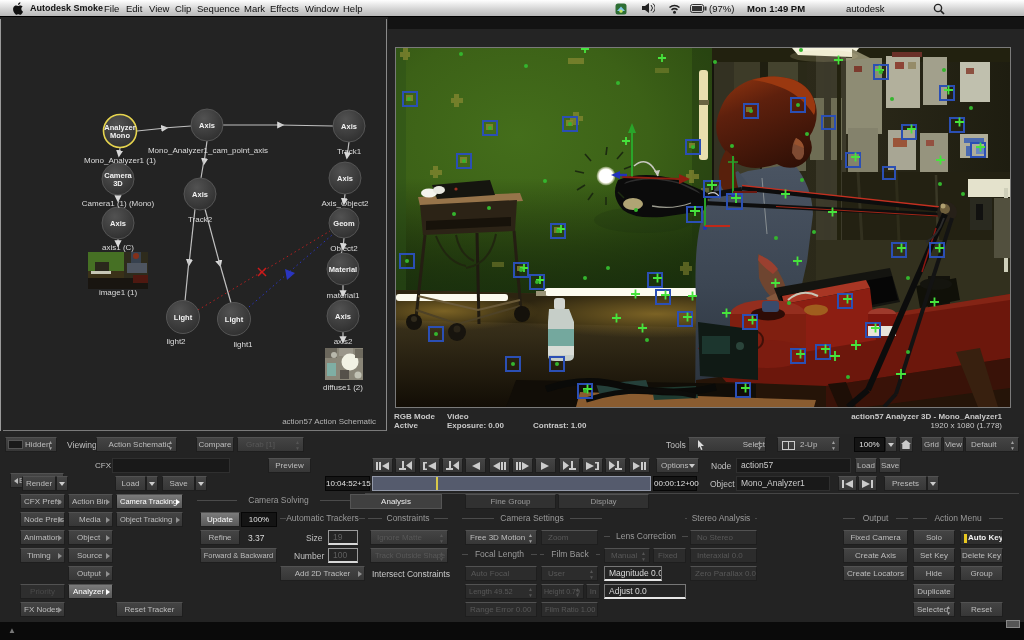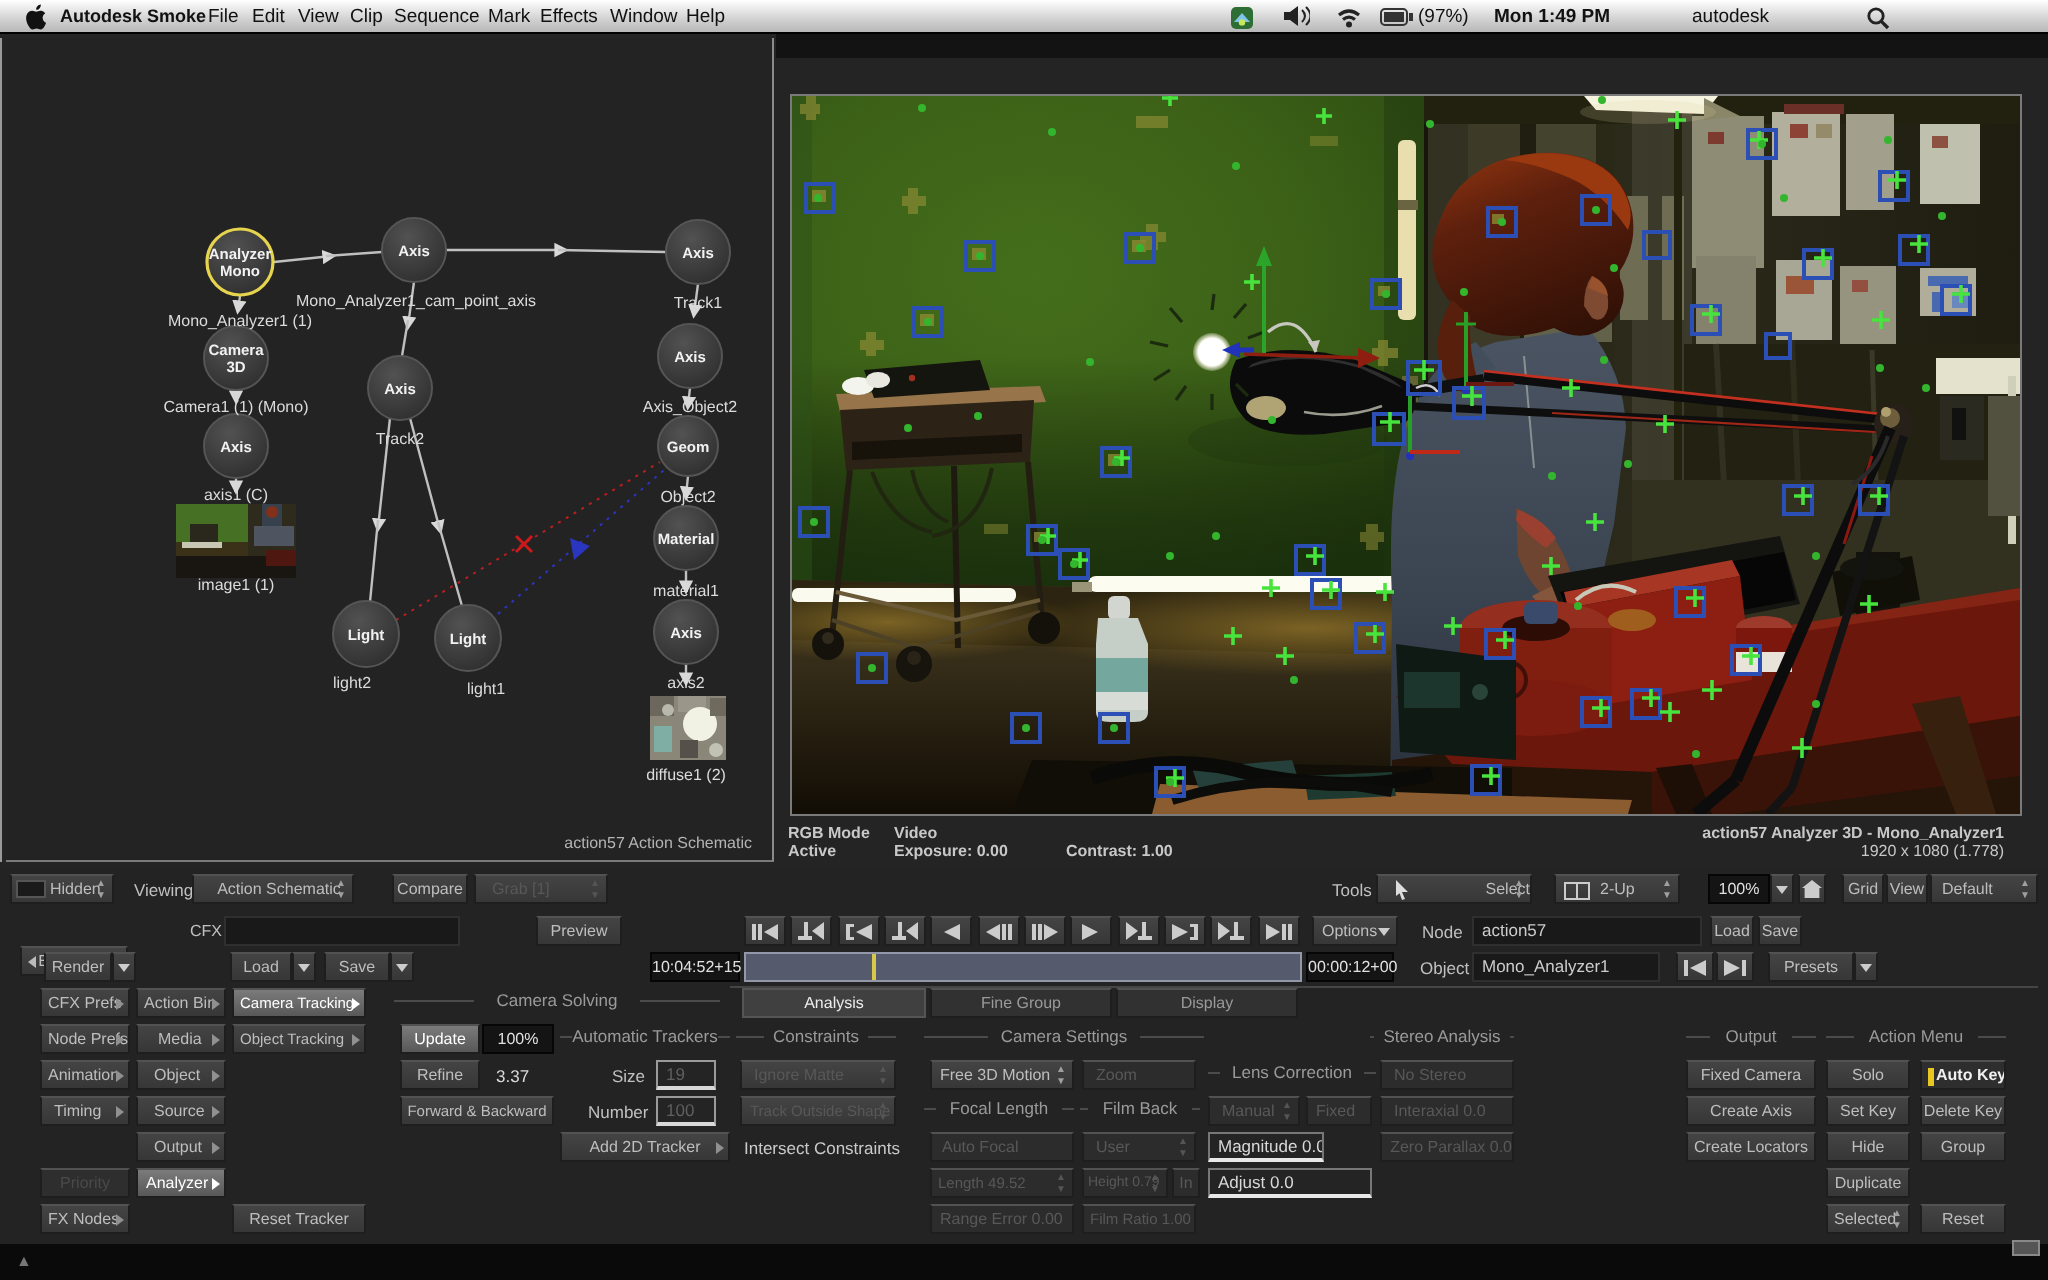--- a/index.html
+++ b/index.html
@@ -723,21 +723,21 @@
       </svg></div>
   <div class="b" style="left:884px;top:42px;width:43px">Presets</div>
   <div class="b" style="left:927px;top:42px;width:12px">
       <span style="position:absolute;left:2px;top:5px;width:0;height:0;border-top:4px solid #ccc;border-left:3.5px solid transparent;border-right:3.5px solid transparent"></span>
     </div>
   <div style="position:absolute;left:365px;top:59px;right:5px;height:1px;background:#454545"></div>
   <div class="b" style="left:20px;top:60px;width:45px;text-align:left;padding-left:3px">CFX Prefs<span class="arr"></span></div>
   <div class="b" style="left:68px;top:60px;width:45px;text-align:left;padding-left:3px">Action Bin<span class="arr"></span></div>
   <div class="b lit" style="left:116px;top:60px;width:67px;font-size:7.5px;text-align:left;padding-left:3px">Camera Tracking<span class="arr" style="border-left-color:#fff"></span></div>
   <div class="grp" style="left:197px;top:61px;width:163px"><i style="left:0;width:40px"></i><i style="right:0;width:40px"></i><b>Camera Solving</b></div>
-  <div class="b" style="left:371px;top:60px;width:92px;background:#404040;border-color:#555;color:#ececec">Analysis</div>
+  <div class="b" style="left:350px;top:60px;width:92px;background:#404040;border-color:#555;color:#ececec">Analysis</div>
   <div class="b" style="left:465px;top:60px;width:91px;background:#313131;color:#9a9a9a">Fine Group</div>
   <div class="b" style="left:558px;top:60px;width:91px;background:#313131;color:#9a9a9a">Display</div>
 
   <div class="b" style="left:20px;top:78px;width:45px;text-align:left;padding-left:3px">Node Prefs<span class="arr"></span></div>
   <div class="b" style="left:68px;top:78px;width:45px;text-align:left;padding-left:10px">Media<span class="arr"></span></div>
   <div class="b" style="left:116px;top:78px;width:67px;font-size:7.5px;text-align:left;padding-left:3px">Object Tracking<span class="arr"></span></div>
   <div class="b lit" style="left:200px;top:78px;width:40px">Update</div>
   <div class="tc" style="left:241px;top:78px;width:36px">100%</div>
   <div class="grp" style="left:280px;top:79px;width:85px"><i style="left:0;width:6px"></i><i style="right:0;width:6px"></i><b>Automatic Trackers</b></div>
   <div class="grp" style="left:368px;top:79px;width:80px"><i style="left:0;width:14px"></i><i style="right:0;width:14px"></i><b>Constraints</b></div>

